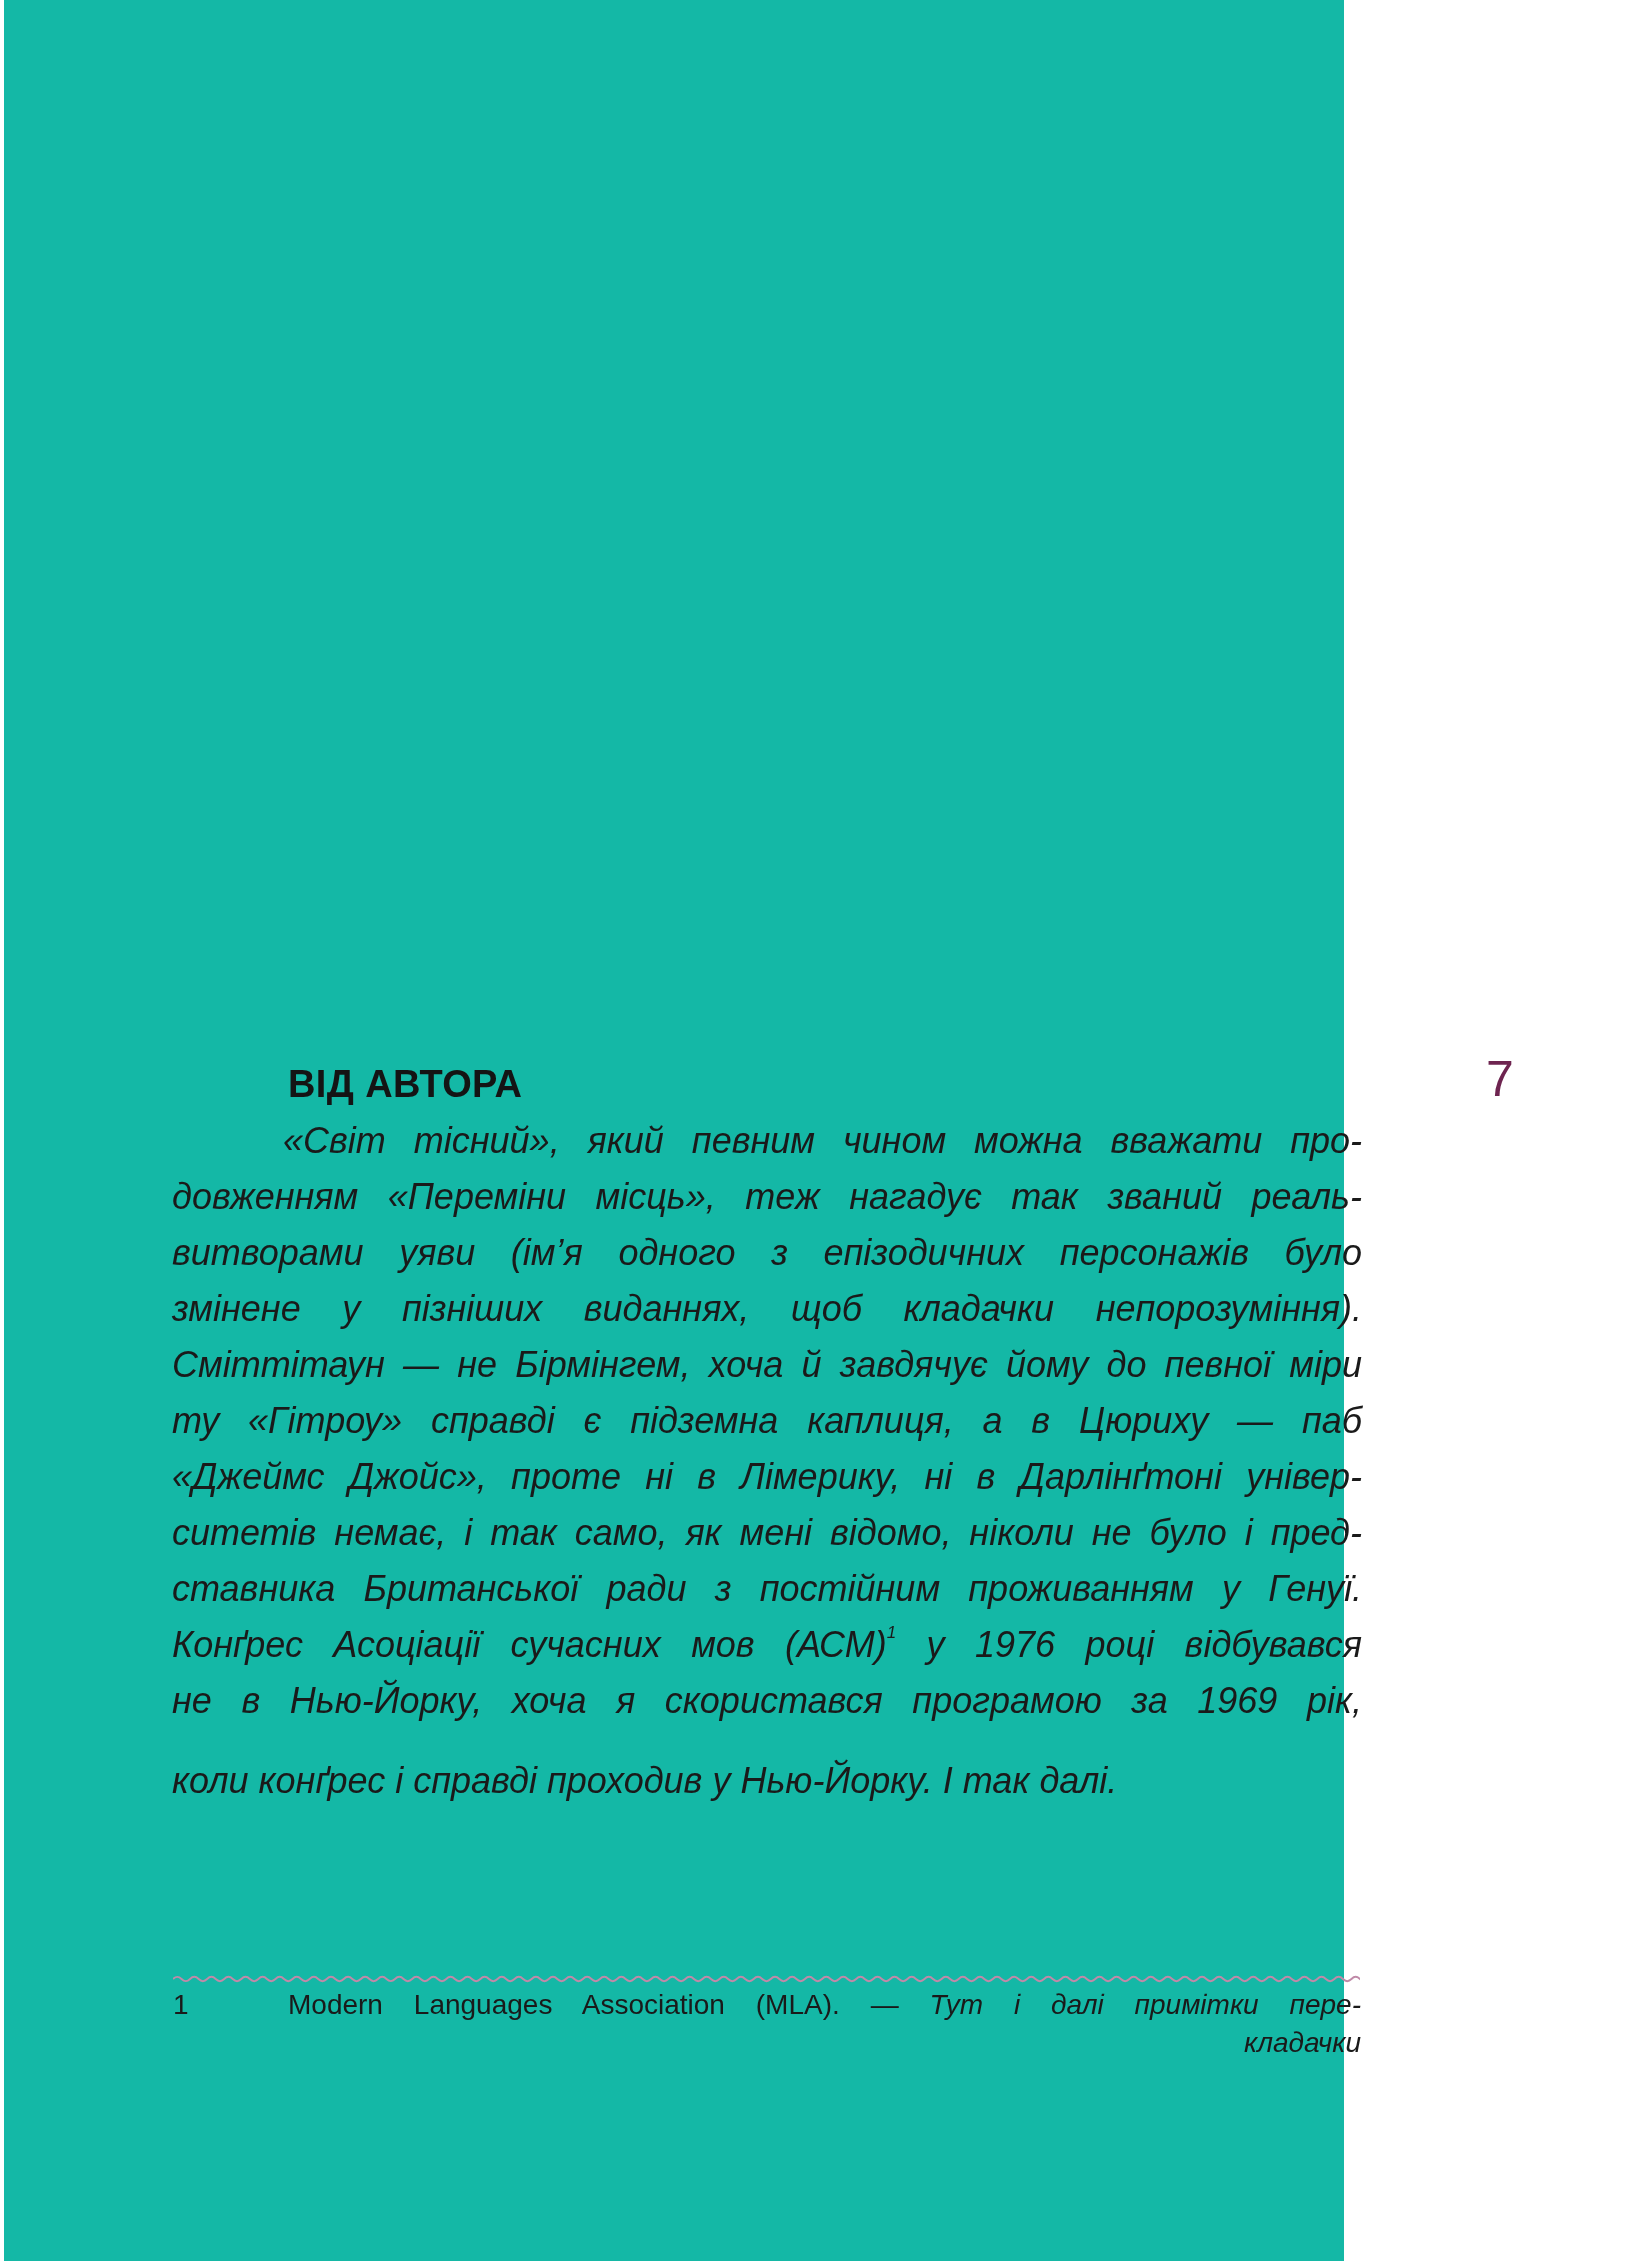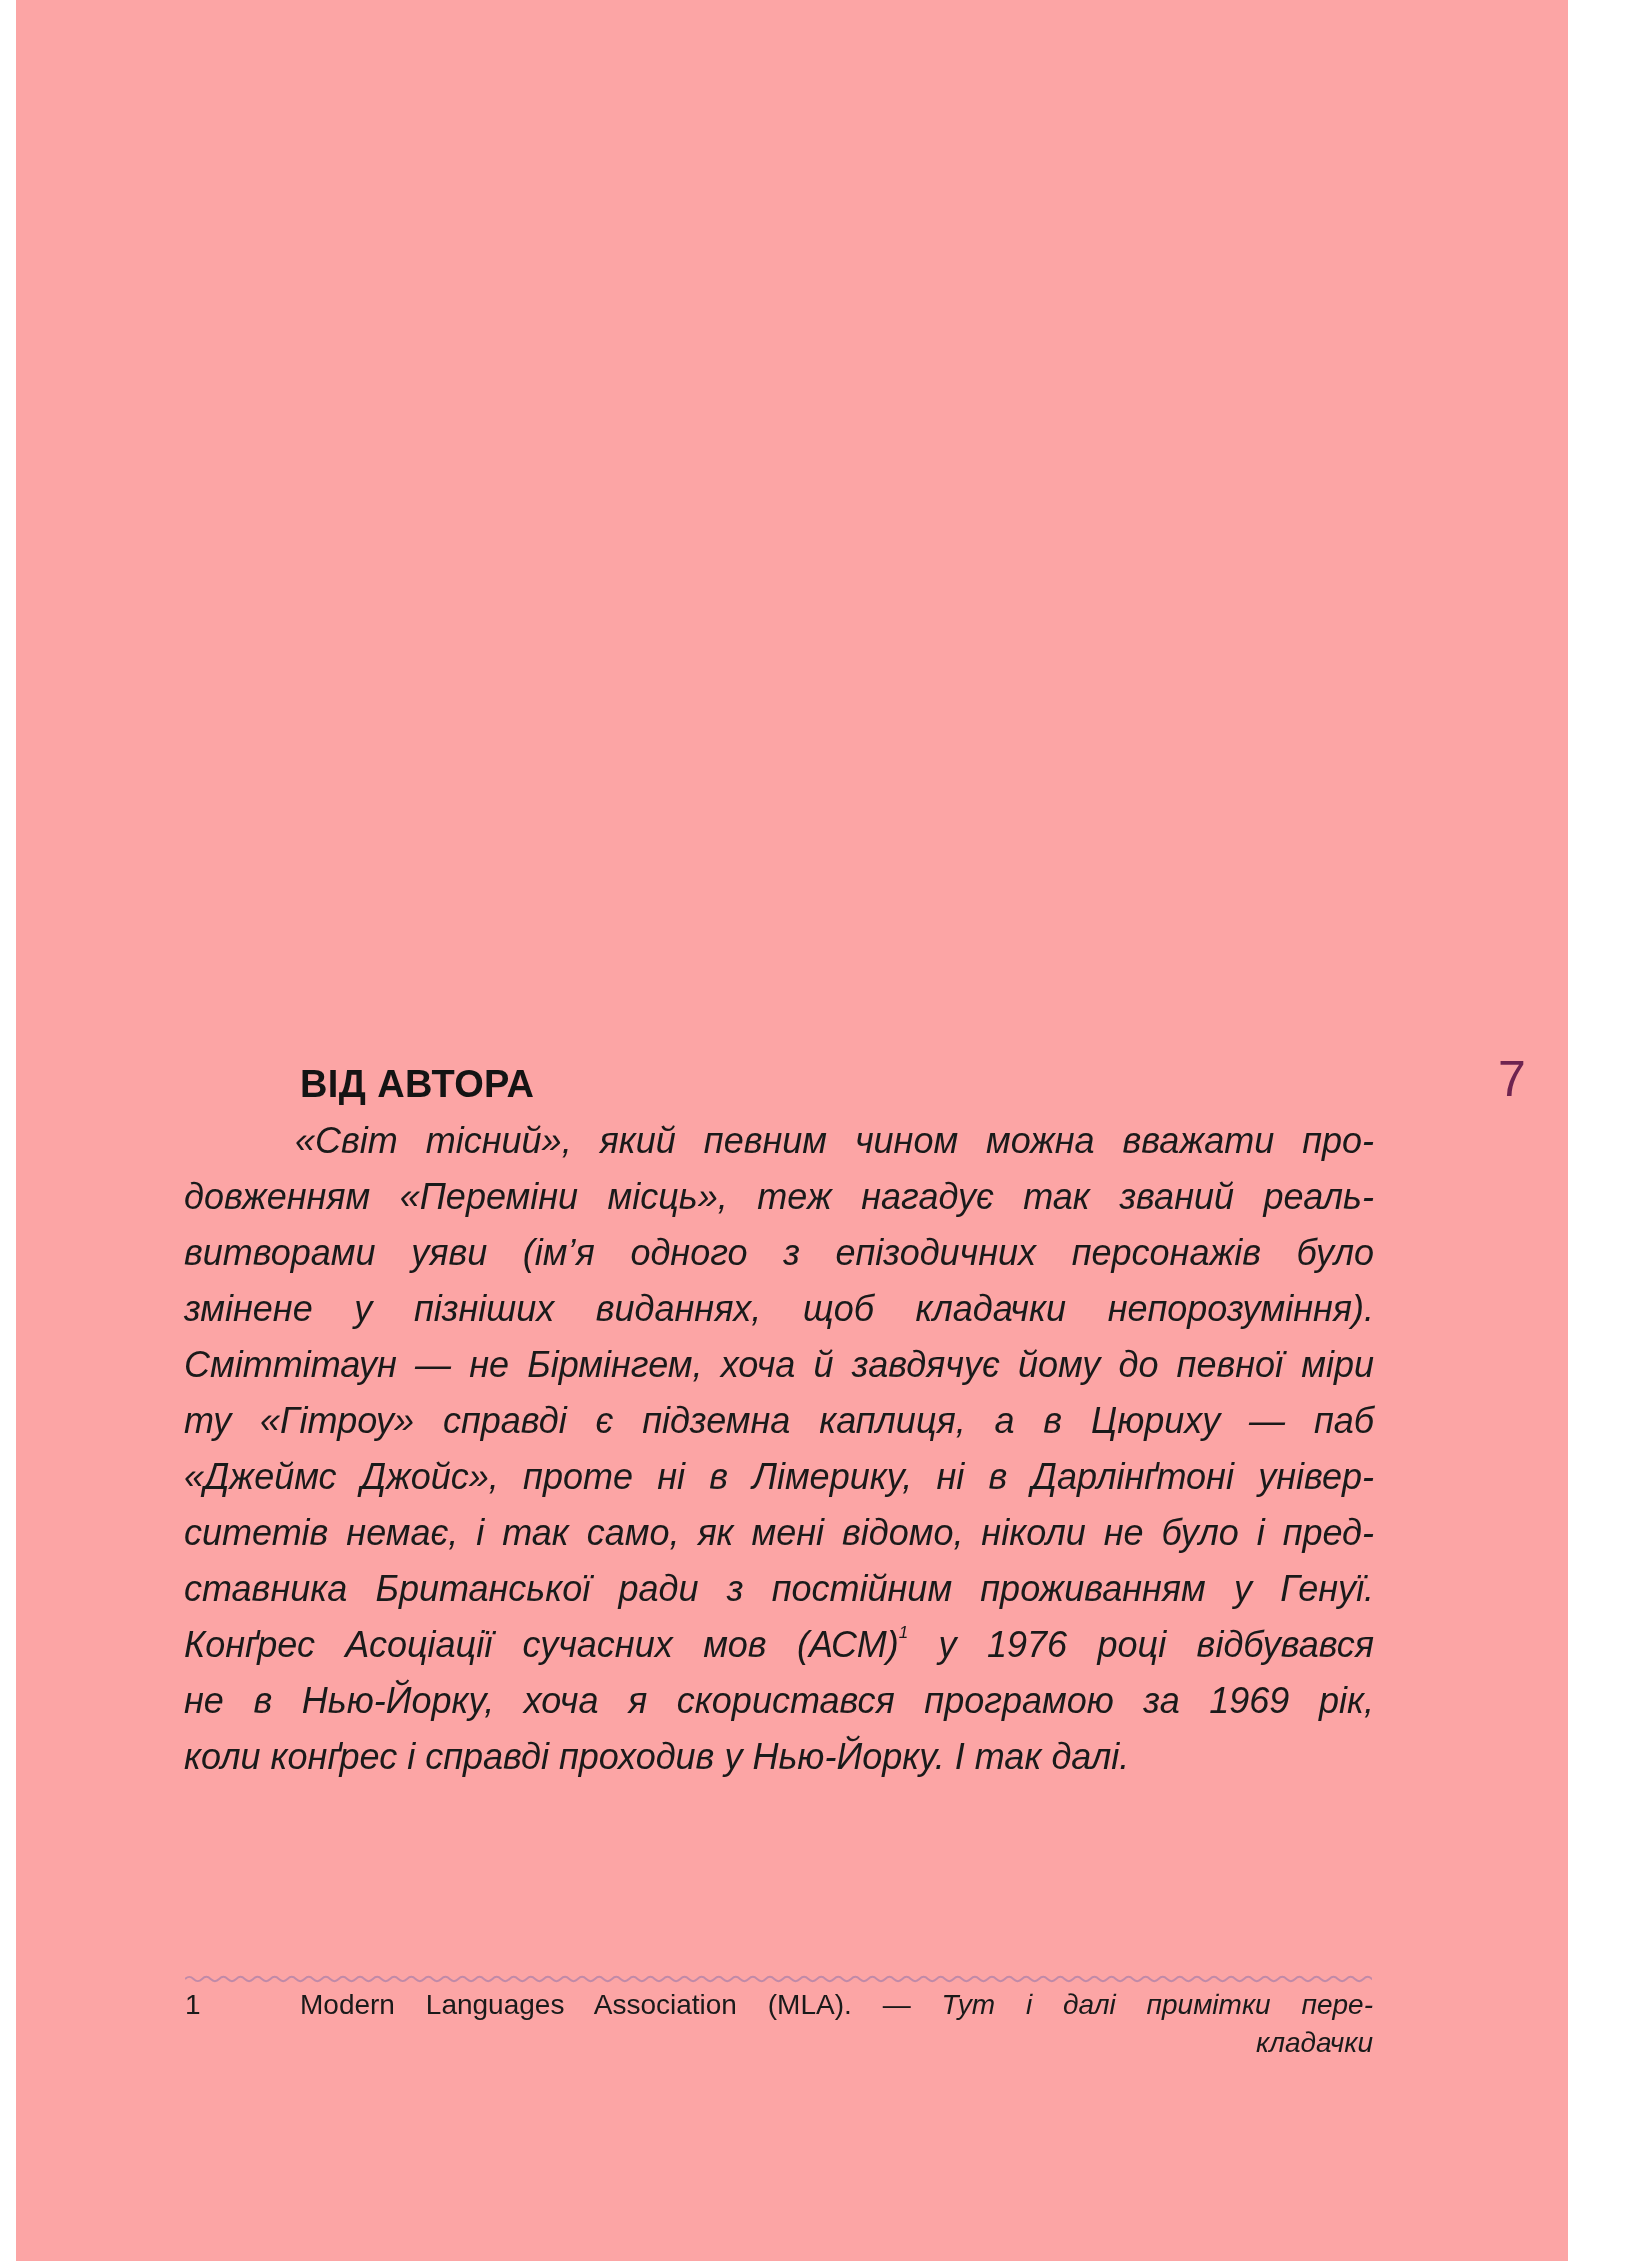--- a/index.html
+++ b/index.html
@@ -10,24 +10,24 @@
   body {
     width: 1640px;
     height: 2261px;
     position: relative;
     overflow: hidden;
     font-family: "Liberation Sans", "DejaVu Sans", sans-serif;
     color: #1a1a1a;
   }
   .page {
     position: absolute;
-    left: 16px; top: 0;
-    width: 1552px;
+    left: 4px; top: 0;
+    width: 1340px;
     height: 2261px;
-    background: #fca5a5;
+    background: #14b8a6;
   }
   .heading {
     position: absolute;
     left: 284px;
     top: 1062px;
     font-size: 38px;
     font-weight: bold;
     line-height: 44px;
     letter-spacing: 0.4px;
     color: #141414;
@@ -58,20 +58,21 @@
     text-align: justify;
     text-align-last: justify;
     overflow: visible;
   }
   .line.indent {
     padding-left: 111px;
   }
   .line.last {
     text-align: left;
     text-align-last: left;
+    margin-top: 24px;
   }
   .line sup {
     font-size: 17px;
     line-height: 0;
     vertical-align: 19px;
   }
   .wavy-rule {
     position: absolute;
     left: 169px;
     top: 1973px;

